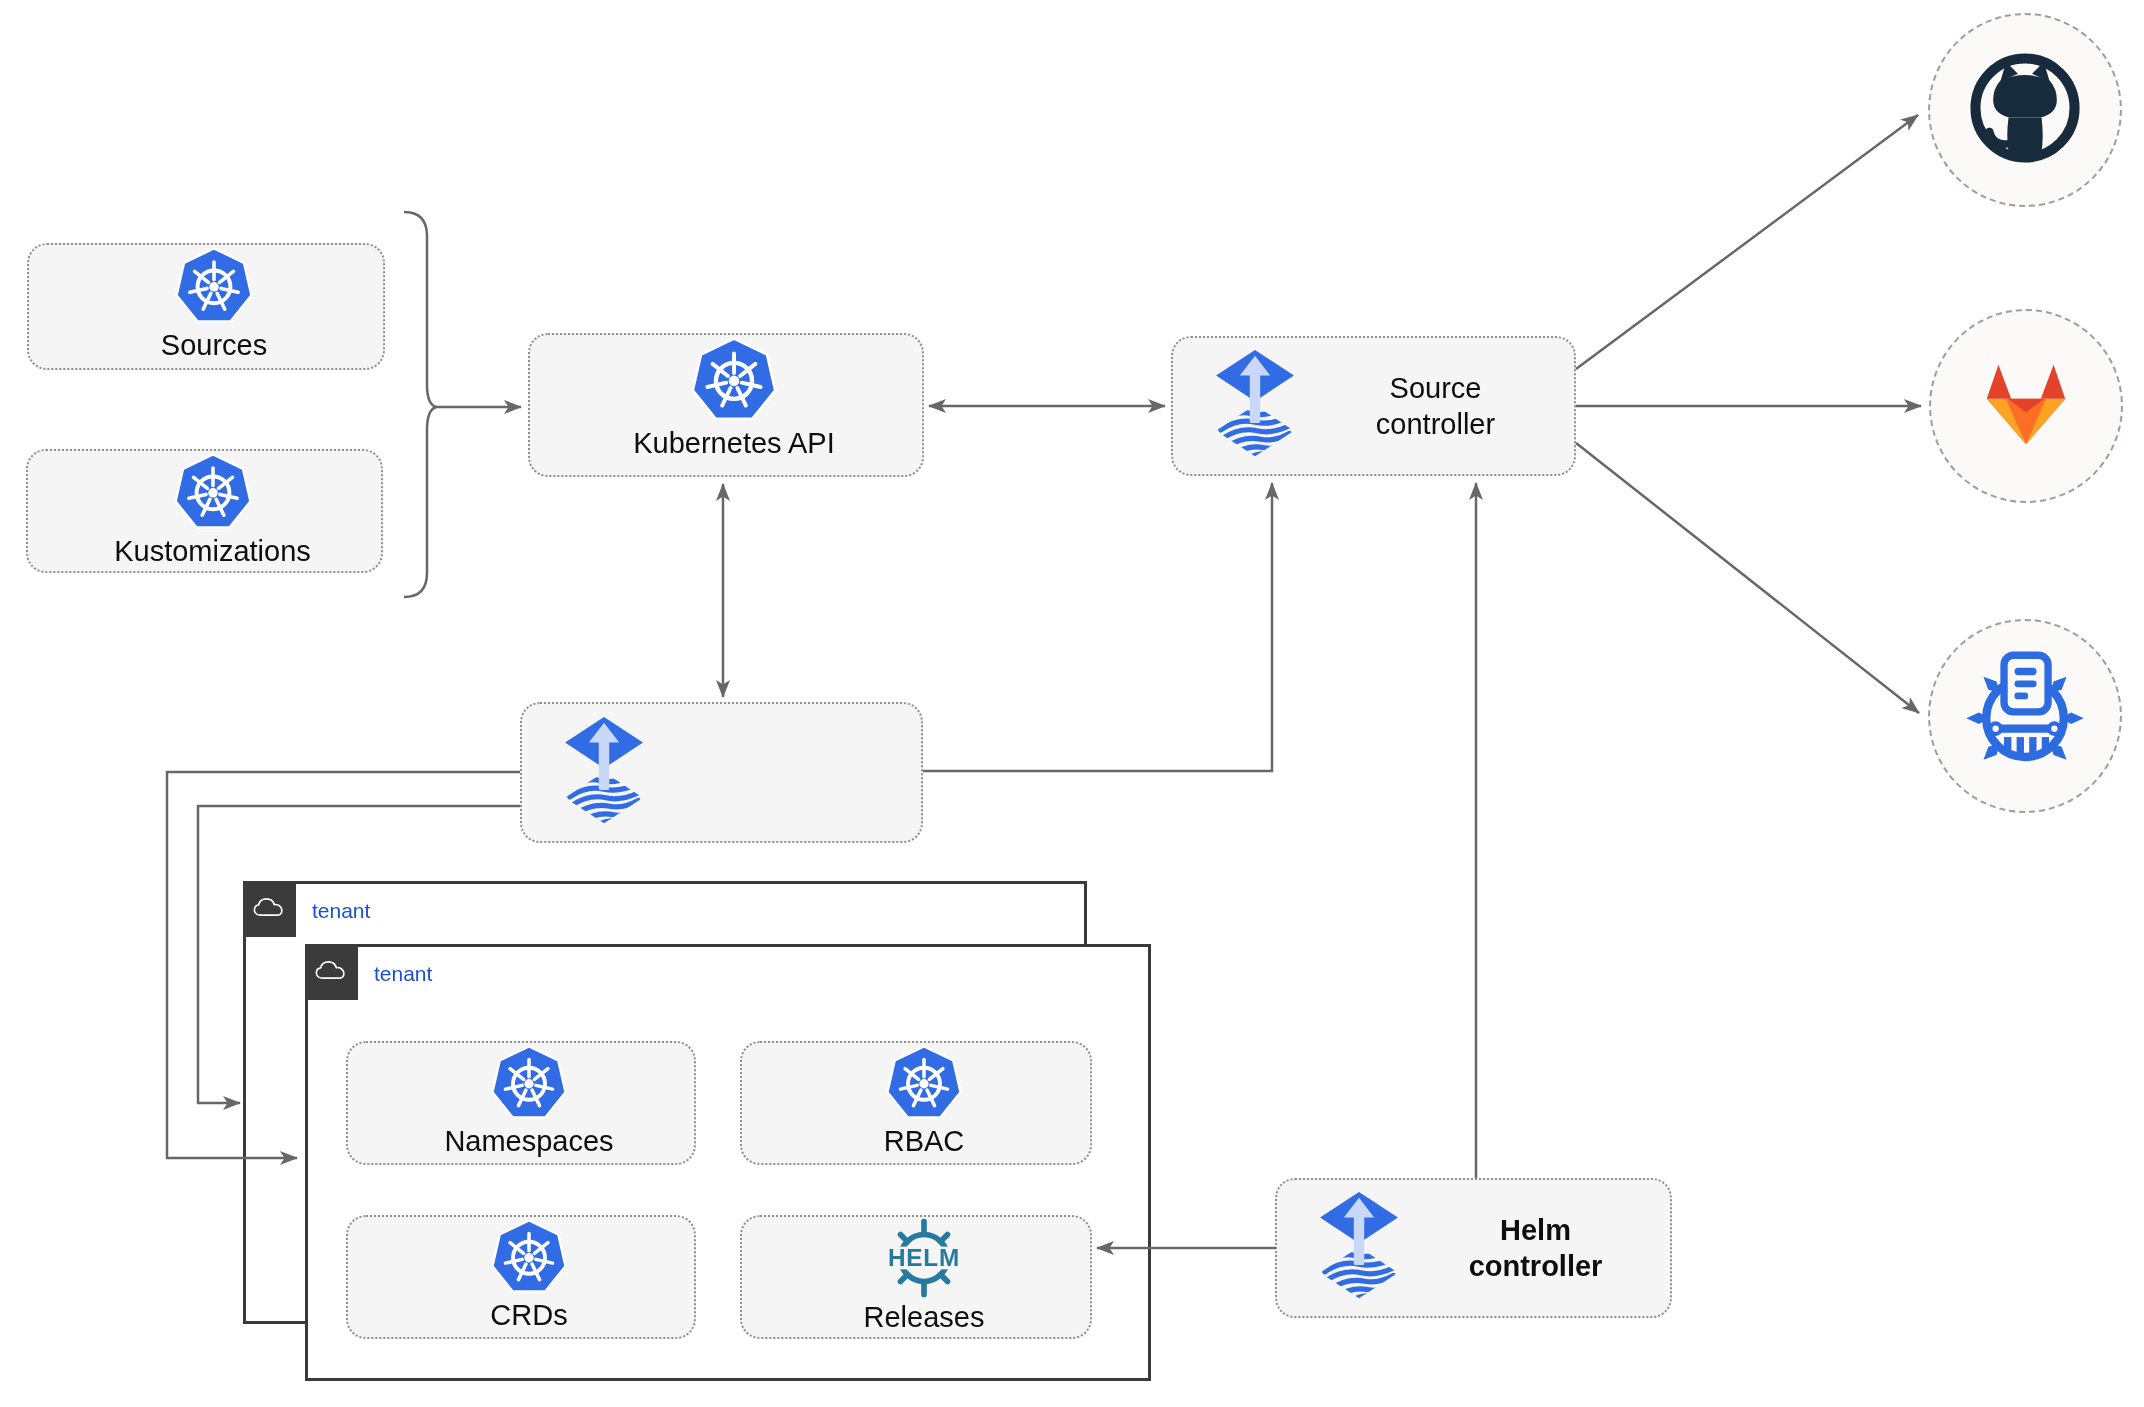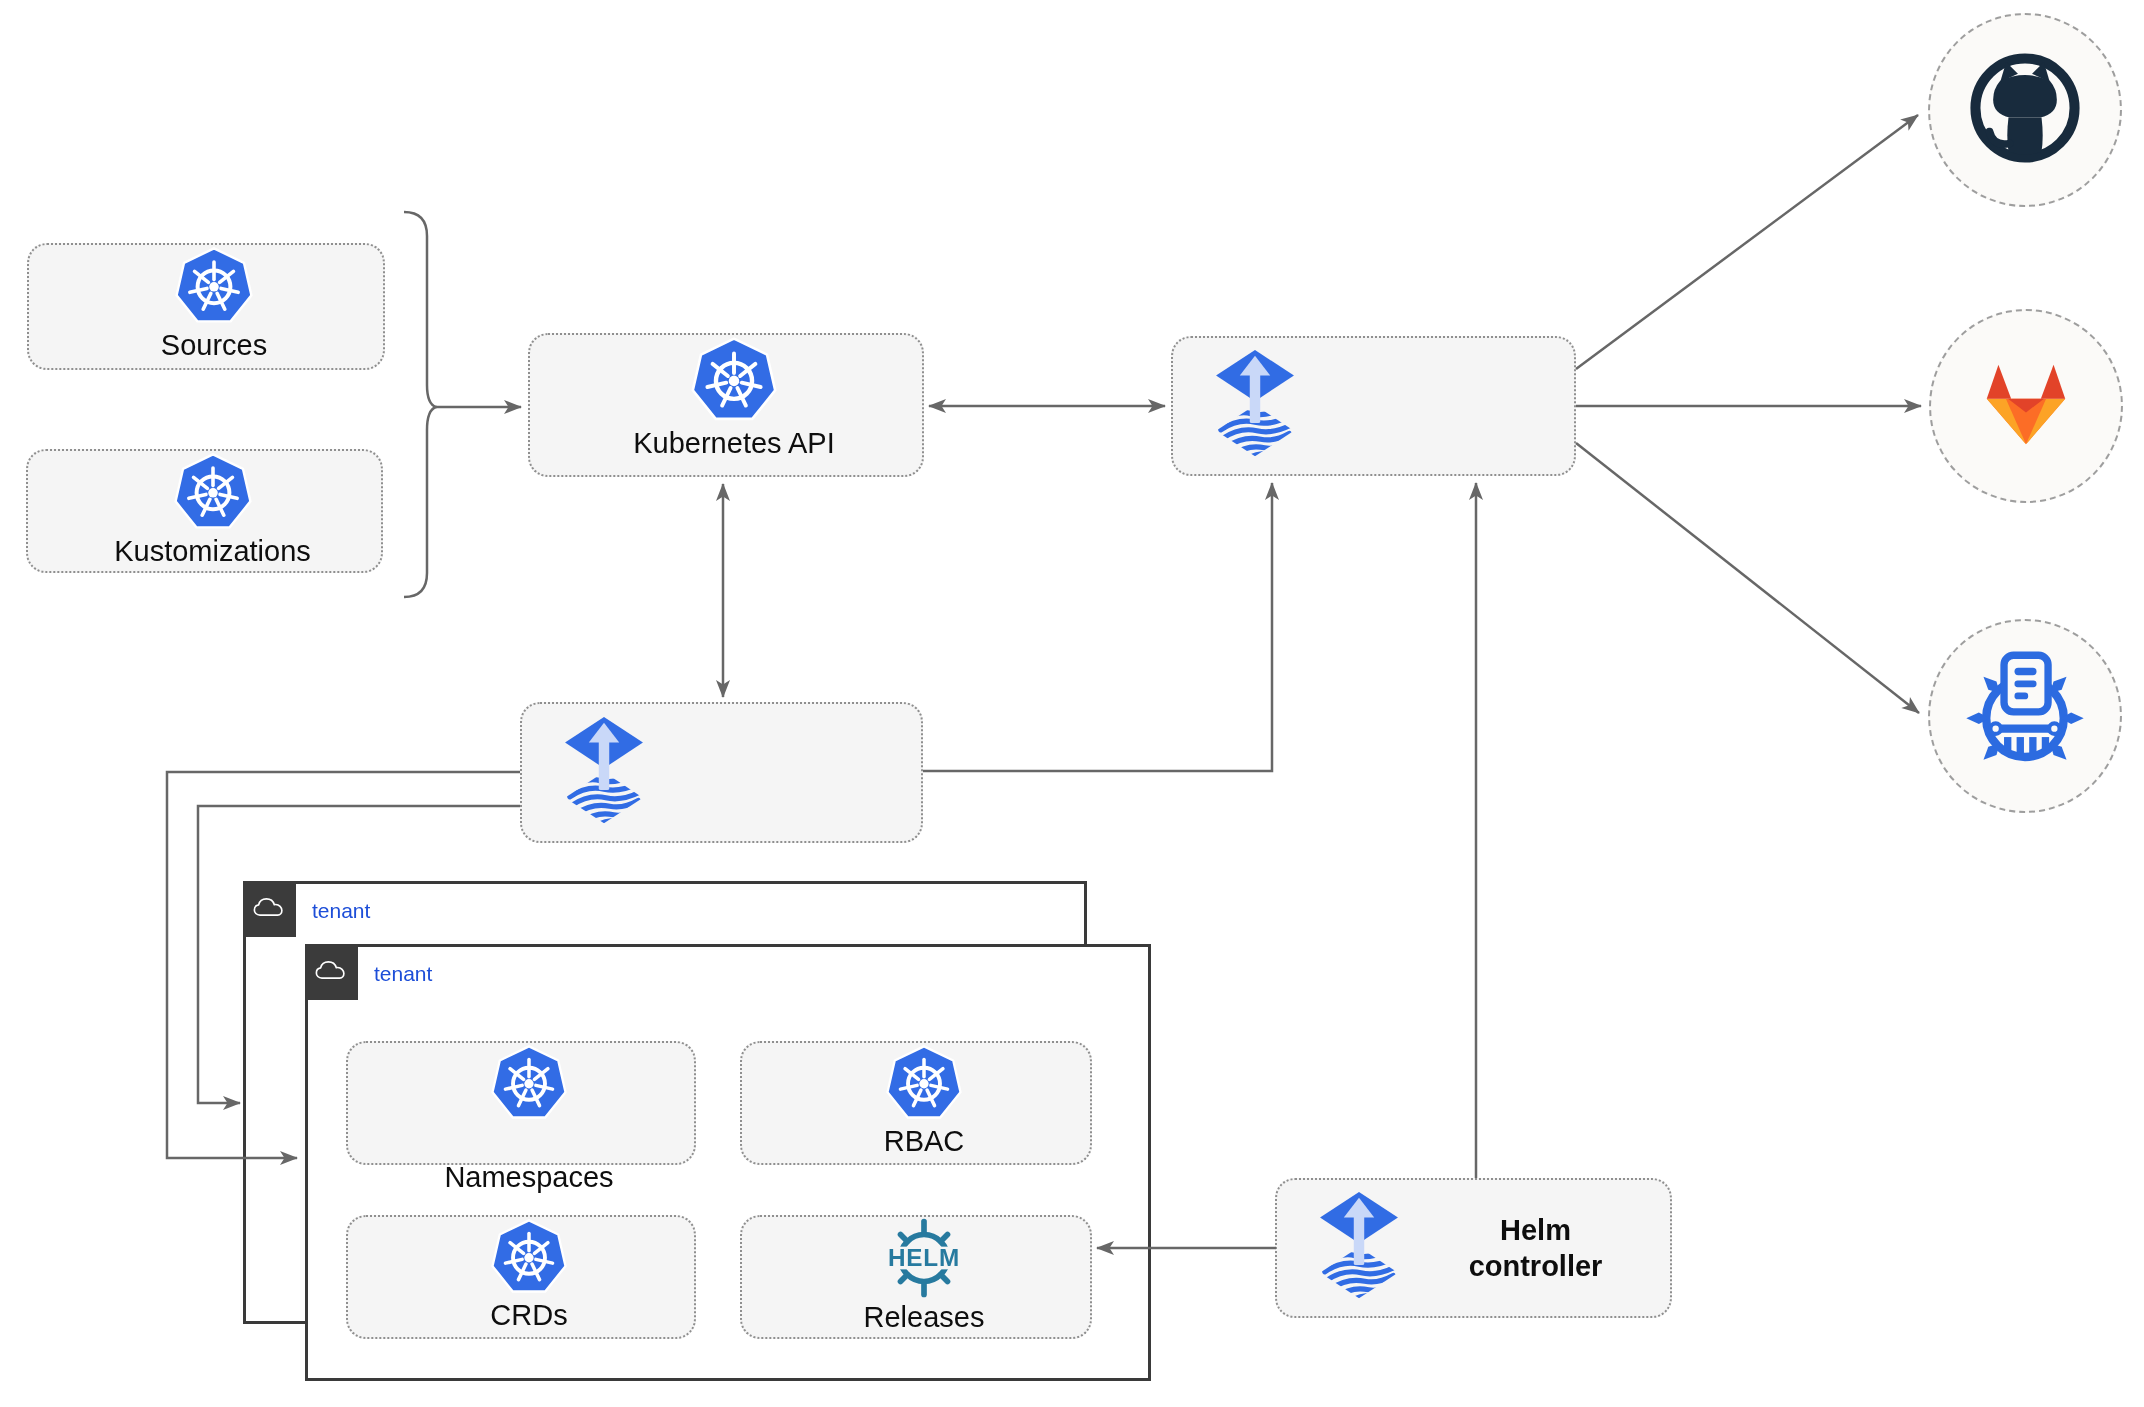--- a/index.html
+++ b/index.html
@@ -210,20 +210,21 @@
     </span>
     <span class="chip-label">Kubernetes API</span>
   </div>
 
   <div class="chip ctrl pad-lg" style="left:1171px;top:336px;width:405px;height:140px;">
     <span class="icon">
       <svg width="84" height="114" viewBox="0 0 84 120">
           <use href="#flux-icon"></use>
         </svg>
     </span>
+    <span class="chip-label">Source controller</span>
   </div>
 
   <div class="chip ctrl pad-lg" style="left:520px;top:702px;width:403px;height:141px;">
     <span class="icon">
       <svg width="84" height="114" viewBox="0 0 84 120">
           <use href="#flux-icon"></use>
         </svg>
     </span>
   </div>
 
@@ -250,21 +251,21 @@
   <div class="tenant tenant-inner" style="left:305px;top:944px;width:846px;height:437px;">
     <div class="tenant-header">
       <span>
         <svg width="33" height="23" viewBox="0 0 48 32">
             <use href="#cloud-icon-shape"></use>
           </svg>
       </span>
     </div>
     <span class="tenant-label">tenant</span>
 
-    <div class="chip pad-sm" style="left:38px;top:94px;width:350px;height:124px;gap:36px;">
+    <div class="chip pad-sm" style="left:38px;top:94px;width:350px;height:124px;">
       <span class="icon">
         <svg width="78" height="80" viewBox="0 0 100 102">
             <use href="#k8s-icon"></use>
           </svg>
       </span>
       <span class="chip-label">Namespaces</span>
     </div>
 
     <div class="chip pad-sm" style="left:432px;top:94px;width:352px;height:124px;">
       <span class="icon">

